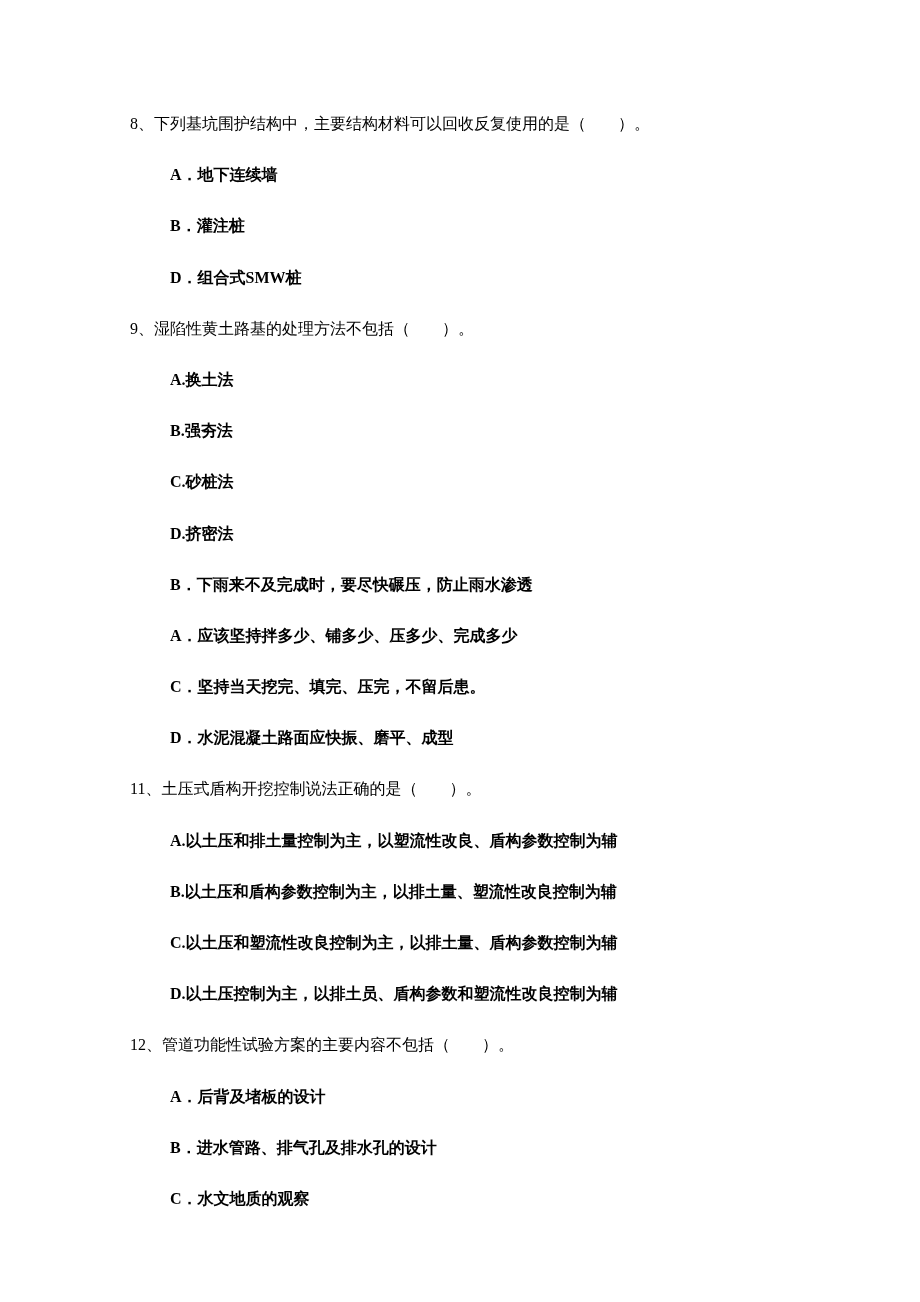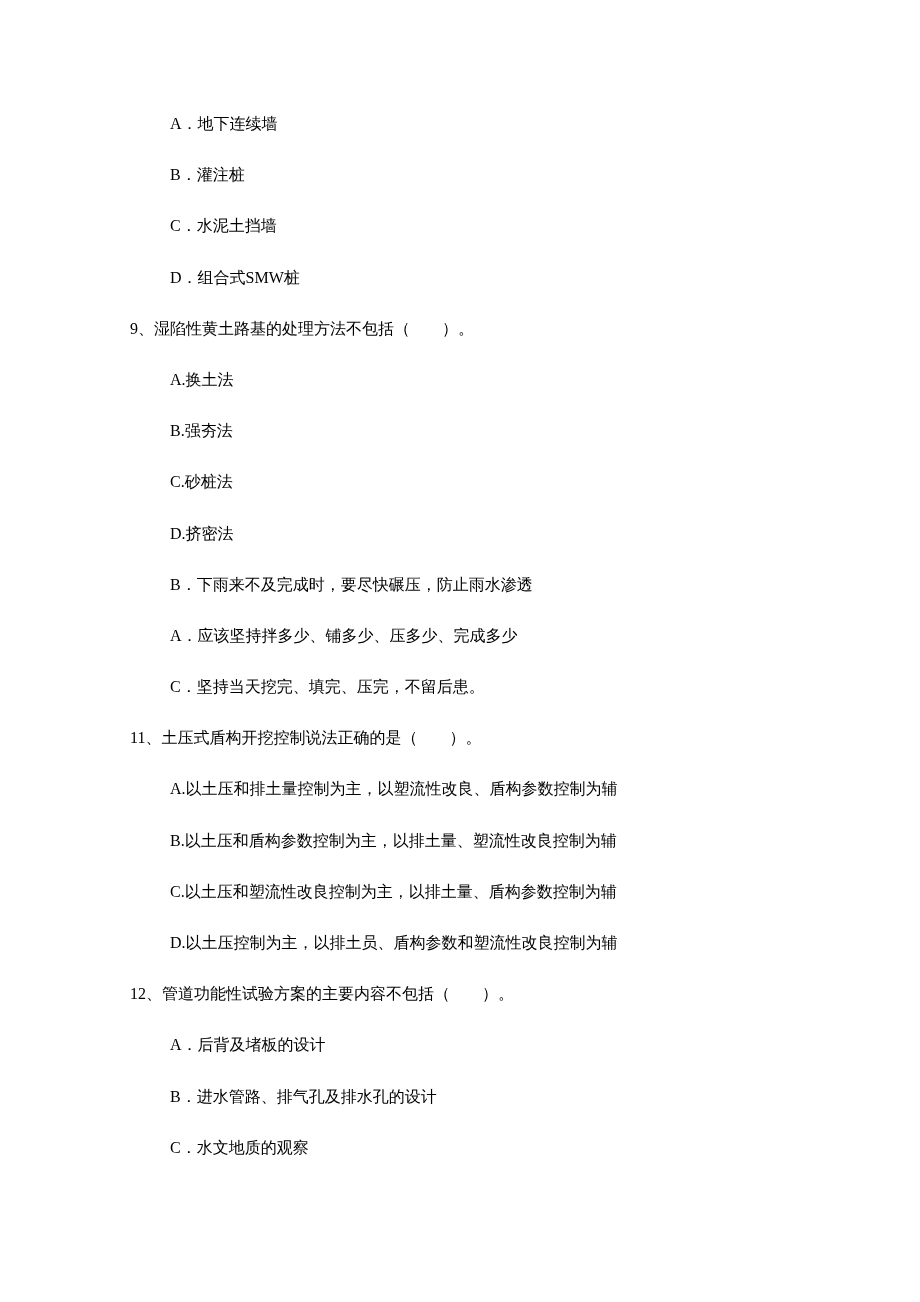--- a/index.html
+++ b/index.html
@@ -20,36 +20,39 @@
   }
   .question-block {
     margin-bottom: 10px;
   }
   .question-stem {
     margin: 0 0 24px 0;
     line-height: 1.7;
   }
   .options {
     padding-left: 40px;
+    font-weight: bold;
   }
   .option {
     margin: 0 0 24px 0;
     line-height: 1.7;
   }
 </style>
 </head>
 <body>
 
 <div class="page">
 
   <div class="question-block">
+    <p class="question-stem">
+      <span>8、</span><span>下列基坑围护结构中，主要结构材料可以回收反复使用的是（　　）。</span>
+    </p>
     <div class="options">
       <p class="option">A．地下连续墙</p>
       <p class="option">B．灌注桩</p>
-      <p class="option">C．水泥土挡墙</p>
       <p class="option">D．组合式SMW桩</p>
     </div>
   </div>
 
   <div class="question-block">
     <p class="question-stem">
       <span>9、</span><span>湿陷性黄土路基的处理方法不包括（　　）。</span>
     </p>
     <div class="options">
       <p class="option">A.换土法</p>
@@ -57,20 +60,21 @@
       <p class="option">C.砂桩法</p>
       <p class="option">D.挤密法</p>
     </div>
   </div>
 
   <div class="question-block">
     <div class="options">
       <p class="option">B．下雨来不及完成时，要尽快碾压，防止雨水渗透</p>
       <p class="option">A．应该坚持拌多少、铺多少、压多少、完成多少</p>
       <p class="option">C．坚持当天挖完、填完、压完，不留后患。</p>
+      <p class="option">D．水泥混凝土路面应快振、磨平、成型</p>
     </div>
   </div>
 
   <div class="question-block">
     <p class="question-stem">
       <span>11、</span><span>土压式盾构开挖控制说法正确的是（　　）。</span>
     </p>
     <div class="options">
       <p class="option">A.以土压和排土量控制为主，以塑流性改良、盾构参数控制为辅</p>
       <p class="option">B.以土压和盾构参数控制为主，以排土量、塑流性改良控制为辅</p>

